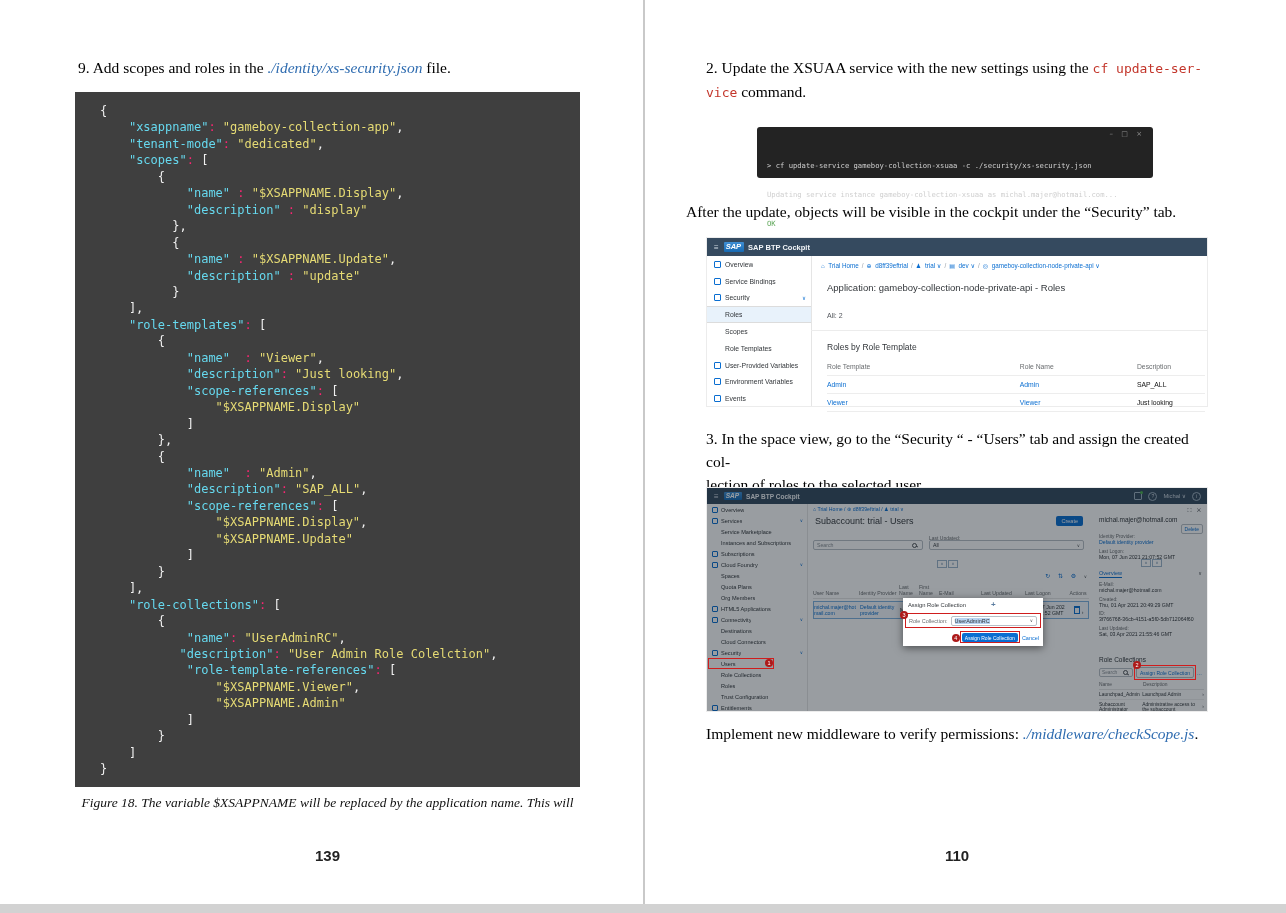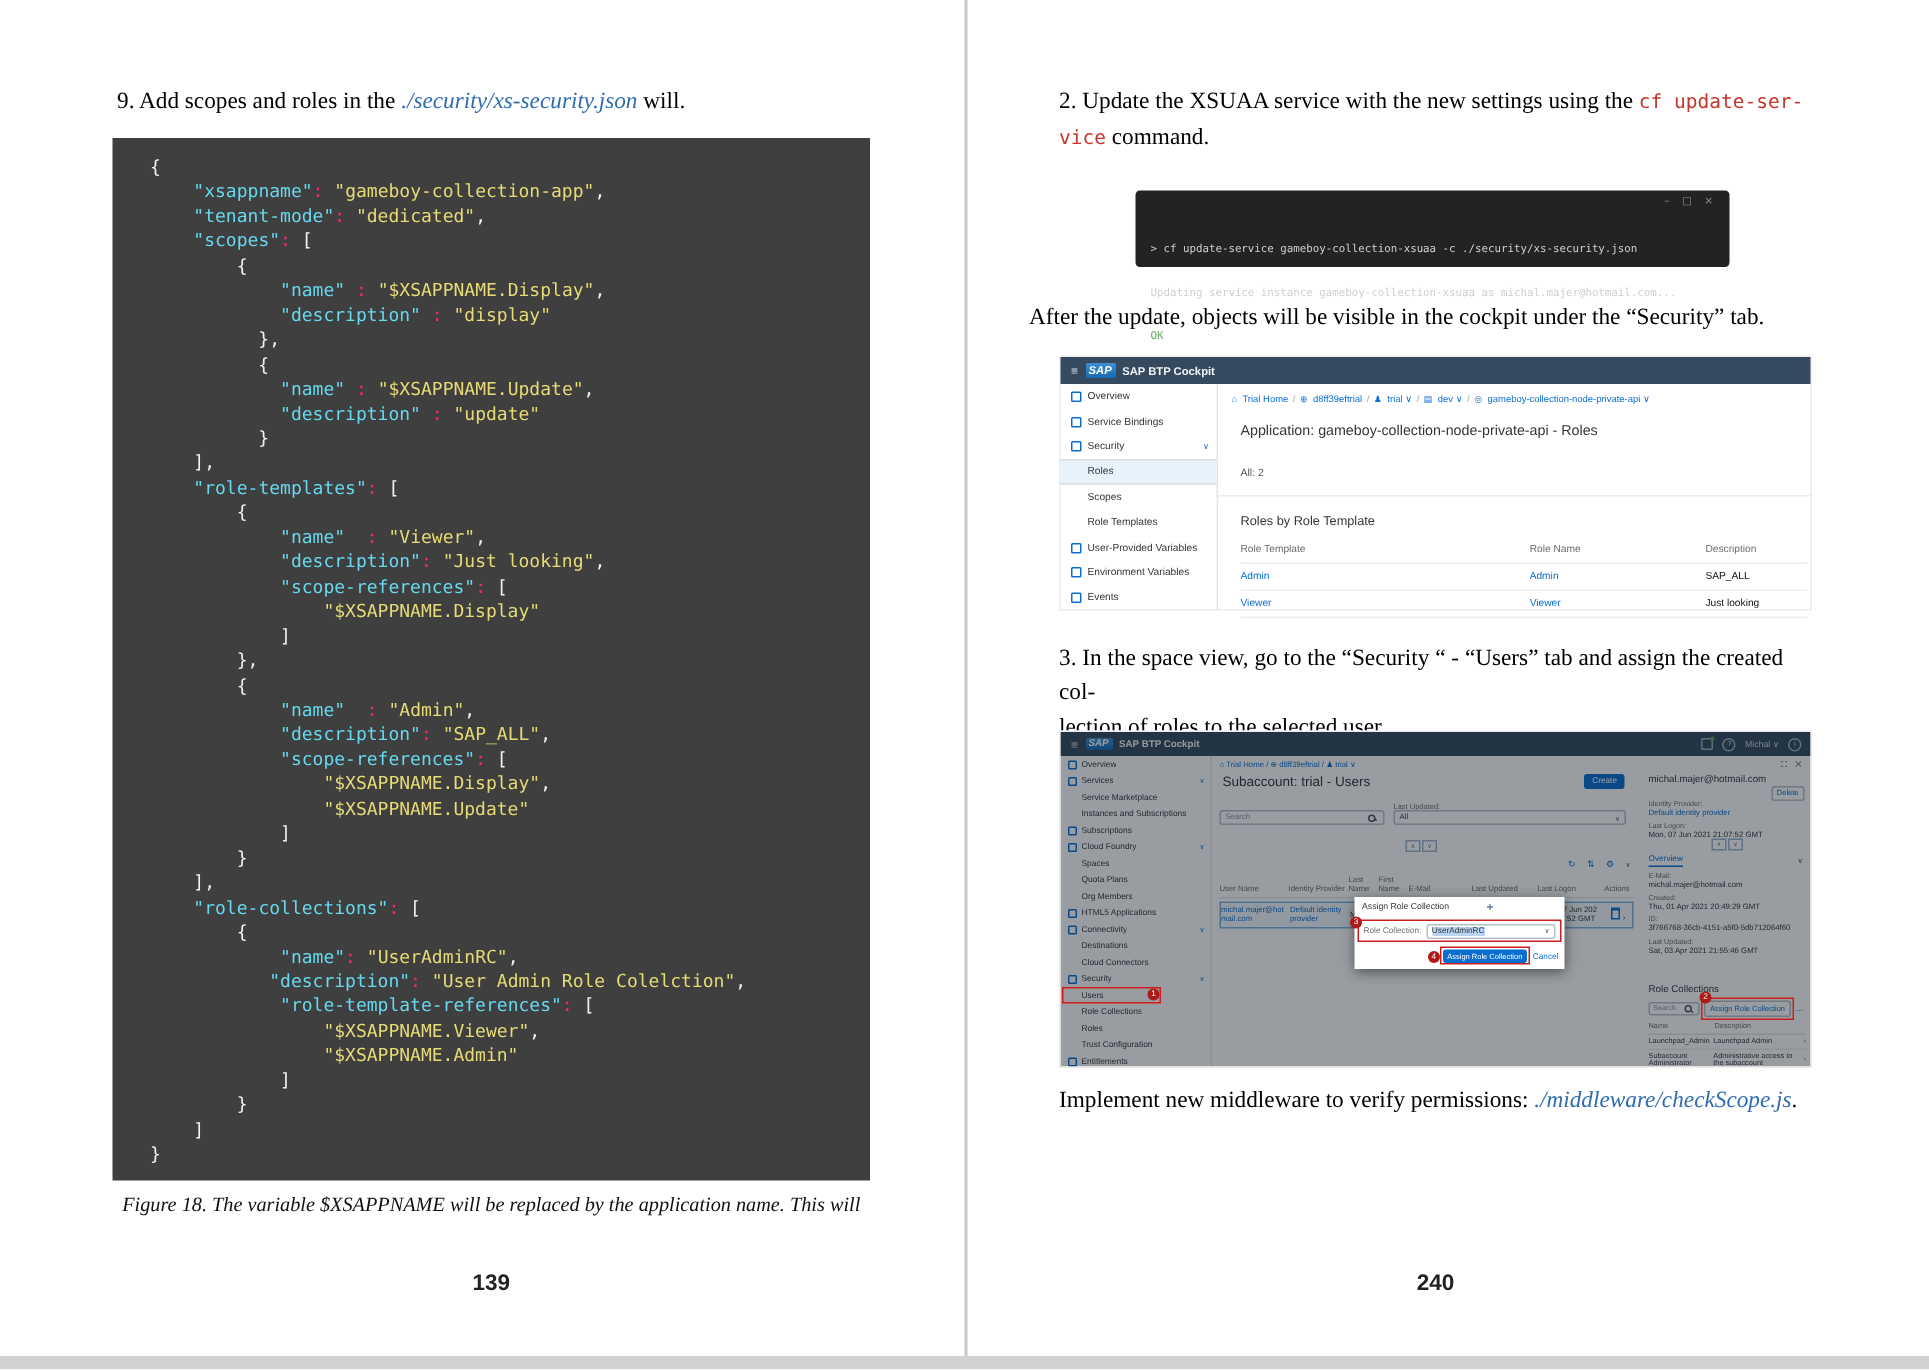--- a/index.html
+++ b/index.html
@@ -130,21 +130,21 @@
          text-align:center;font-family:"Liberation Sans",sans-serif;z-index:8;}
   .badge.abs{position:absolute;}
   .ann{position:absolute;border:1.5px solid #cf1d1d;z-index:7;}
 </style>
 </head>
 <body>
 
 <div class="canvas">
 
   <div class="abs body-text" style="left:78px;top:56px;width:505px;">
-    <span>9. Add scopes and roles in the </span><span class="doclink">./security/xs-security.json</span><span> will.</span>
+    <span>9. Add scopes and roles in the </span><span class="doclink">./identity/xs-security.json</span><span> file.</span>
   </div>
 
   <div class="abs codeblock" id="codeblock">
       <div class="code-line"><span class="cp">{</span></div>
       <div class="code-line"><span class="cp">    </span><span class="ck">"xsappname"</span><span class="cc">:</span><span class="cp"> </span><span class="cs">"gameboy-collection-app"</span><span class="cp">,</span></div>
       <div class="code-line"><span class="cp">    </span><span class="ck">"tenant-mode"</span><span class="cc">:</span><span class="cp"> </span><span class="cs">"dedicated"</span><span class="cp">,</span></div>
       <div class="code-line"><span class="cp">    </span><span class="ck">"scopes"</span><span class="cc">:</span><span class="cp"> [</span></div>
       <div class="code-line"><span class="cp">        {</span></div>
       <div class="code-line"><span class="cp">            </span><span class="ck">"name"</span><span class="cp"> </span><span class="cc">:</span><span class="cp"> </span><span class="cs">"$XSAPPNAME.Display"</span><span class="cp">,</span></div>
       <div class="code-line"><span class="cp">            </span><span class="ck">"description"</span><span class="cp"> </span><span class="cc">:</span><span class="cp"> </span><span class="cs">"display"</span></div>
@@ -499,17 +499,17 @@
         </span>
         <span class="dlg-cancel">Cancel</span>
       </div>
     </div>
   </div>
 
   <div class="abs body-text" style="left:706px;top:722px;width:505px;">
     <span>Implement new middleware to verify permissions: </span><span class="doclink">./middleware/checkScope.js</span><span>.</span>
   </div>
 
-  <div class="abs pagenum" style="left:706px;top:847px;width:502px;">240</div>
+  <div class="abs pagenum" style="left:706px;top:847px;width:502px;">110</div>
 
   <div class="v-divider"></div>
   <div class="bottom-strip"></div>
 </div>
 
 </body></html>

